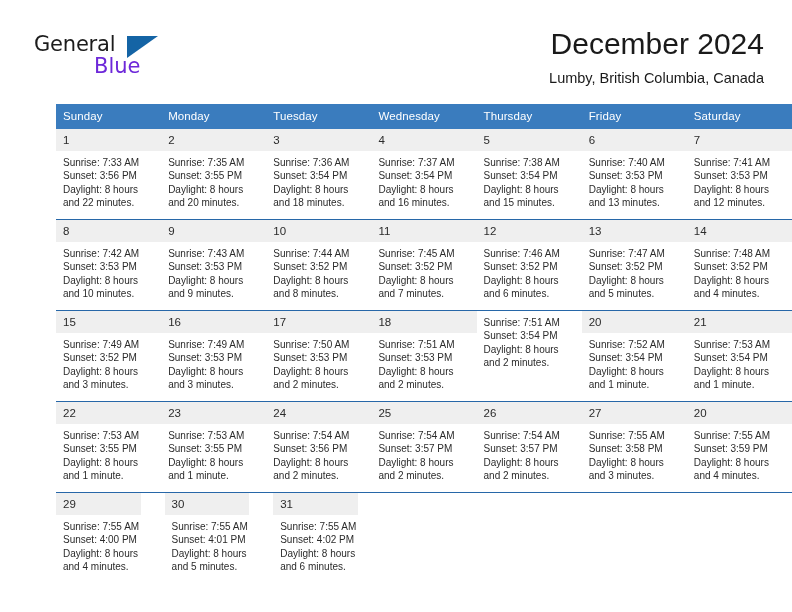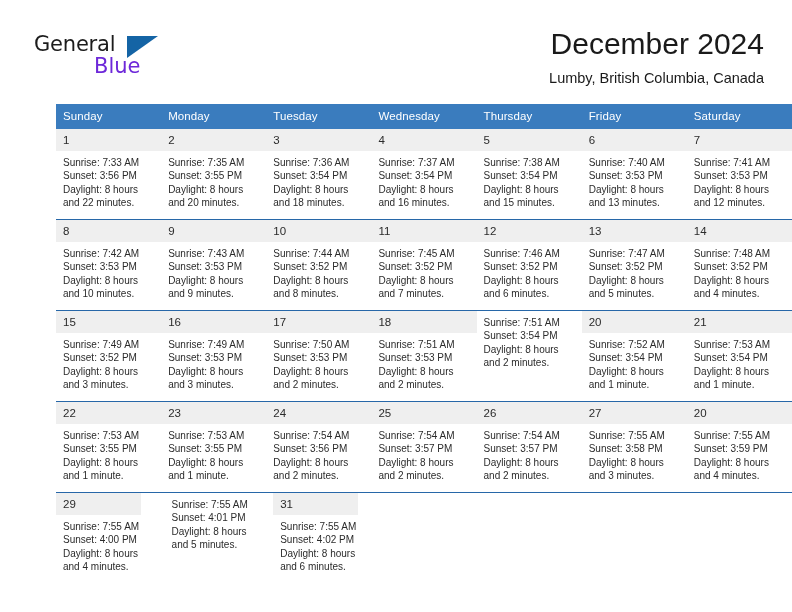--- a/index.html
+++ b/index.html
@@ -450,20 +450,21 @@
       <div class="day">
         <div class="day-num">29</div>
         <div class="day-info">
           <div>Sunrise: 7:55 AM</div>
           <div>Sunset: 4:00 PM</div>
           <div>Daylight: 8 hours</div>
           <div>and 4 minutes.</div>
         </div>
       </div>
       <div class="day">
+        <div class="day-num">30</div>
         <div class="day-info">
           <div>Sunrise: 7:55 AM</div>
           <div>Sunset: 4:01 PM</div>
           <div>Daylight: 8 hours</div>
           <div>and 5 minutes.</div>
         </div>
       </div>
       <div class="day">
         <div class="day-num">31</div>
         <div class="day-info">

